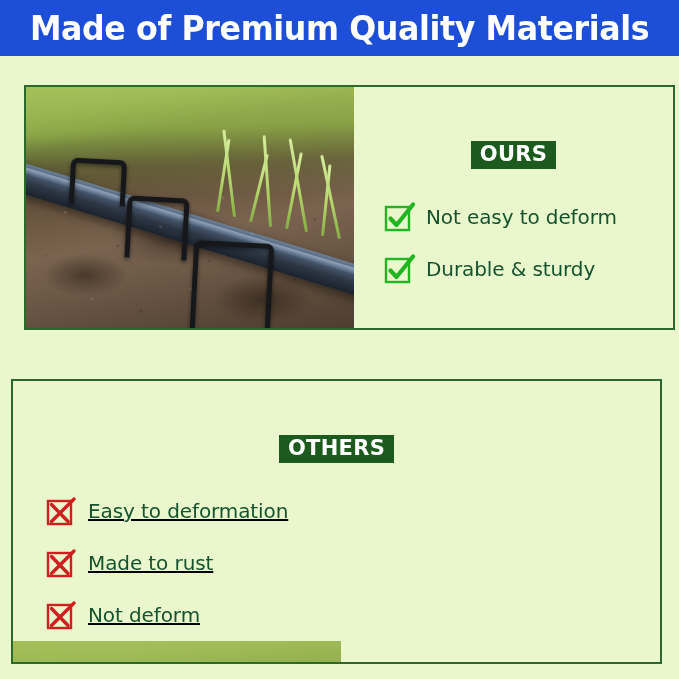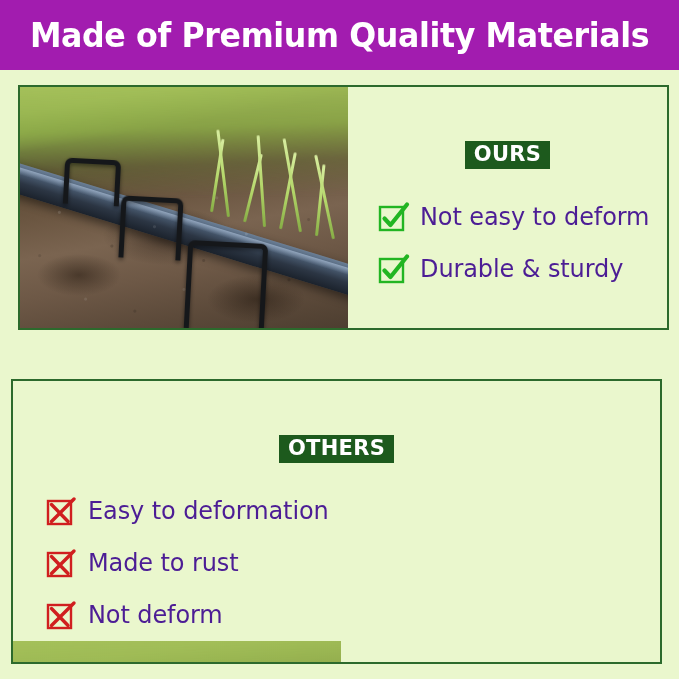--- a/index.html
+++ b/index.html
@@ -21,22 +21,22 @@
     background: #eaf7cd;
     box-sizing: border-box;
   }
 
   
   .header-banner {
     position: absolute;
     left: 0;
     top: 0;
     width: 679px;
-    height: 70px;
-    background: #a21caf;
+    height: 56px;
+    background: #1d4ed8;
     display: flex;
     align-items: center;
     justify-content: center;
   }
   .header-title {
     color: #ffffff;
     font-size: 33px;
     font-weight: bold;
     letter-spacing: -0.4px;
     line-height: 1;
@@ -48,21 +48,21 @@
   
   .panel {
     position: absolute;
     border: 2px solid #2c6a2c;
     background: #eaf7cd;
     box-sizing: border-box;
     overflow: hidden;
     display: flex;
   }
   .panel-top {
-    left: 18px;
+    left: 24px;
     top: 85px;
     width: 651px;
     height: 245px;
     flex-direction: row;
   }
   .panel-bottom {
     left: 11px;
     top: 379px;
     width: 651px;
     height: 285px;
@@ -208,37 +208,37 @@
     letter-spacing: 0.3px;
     padding: 3px 9px 4px 9px;
     line-height: 1;
     margin-bottom: 22px;
   }
   .list {
     width: 100%;
     padding-left: 30px;
     box-sizing: border-box;
   }
-  .list-bottom { padding-left: 33px; }
+  .list-bottom { padding-left: 33px; text-decoration: underline; }
   .list-item {
     display: flex;
     align-items: center;
     height: 52px;
   }
   .mark {
     position: relative;
     width: 30px;
     height: 30px;
     flex: 0 0 30px;
     margin-right: 12px;
   }
   .mark svg { display: block; overflow: visible; }
   .item-label {
-    font-size: 24px;
-    color: #4c1d95;
+    font-size: 20px;
+    color: #14532d;
     font-family: "DejaVu Sans", sans-serif;
     line-height: 1;
     white-space: nowrap;
     letter-spacing: -0.1px;
   }
 </style>
 </head>
 <body>
 
 <div class="infographic">

